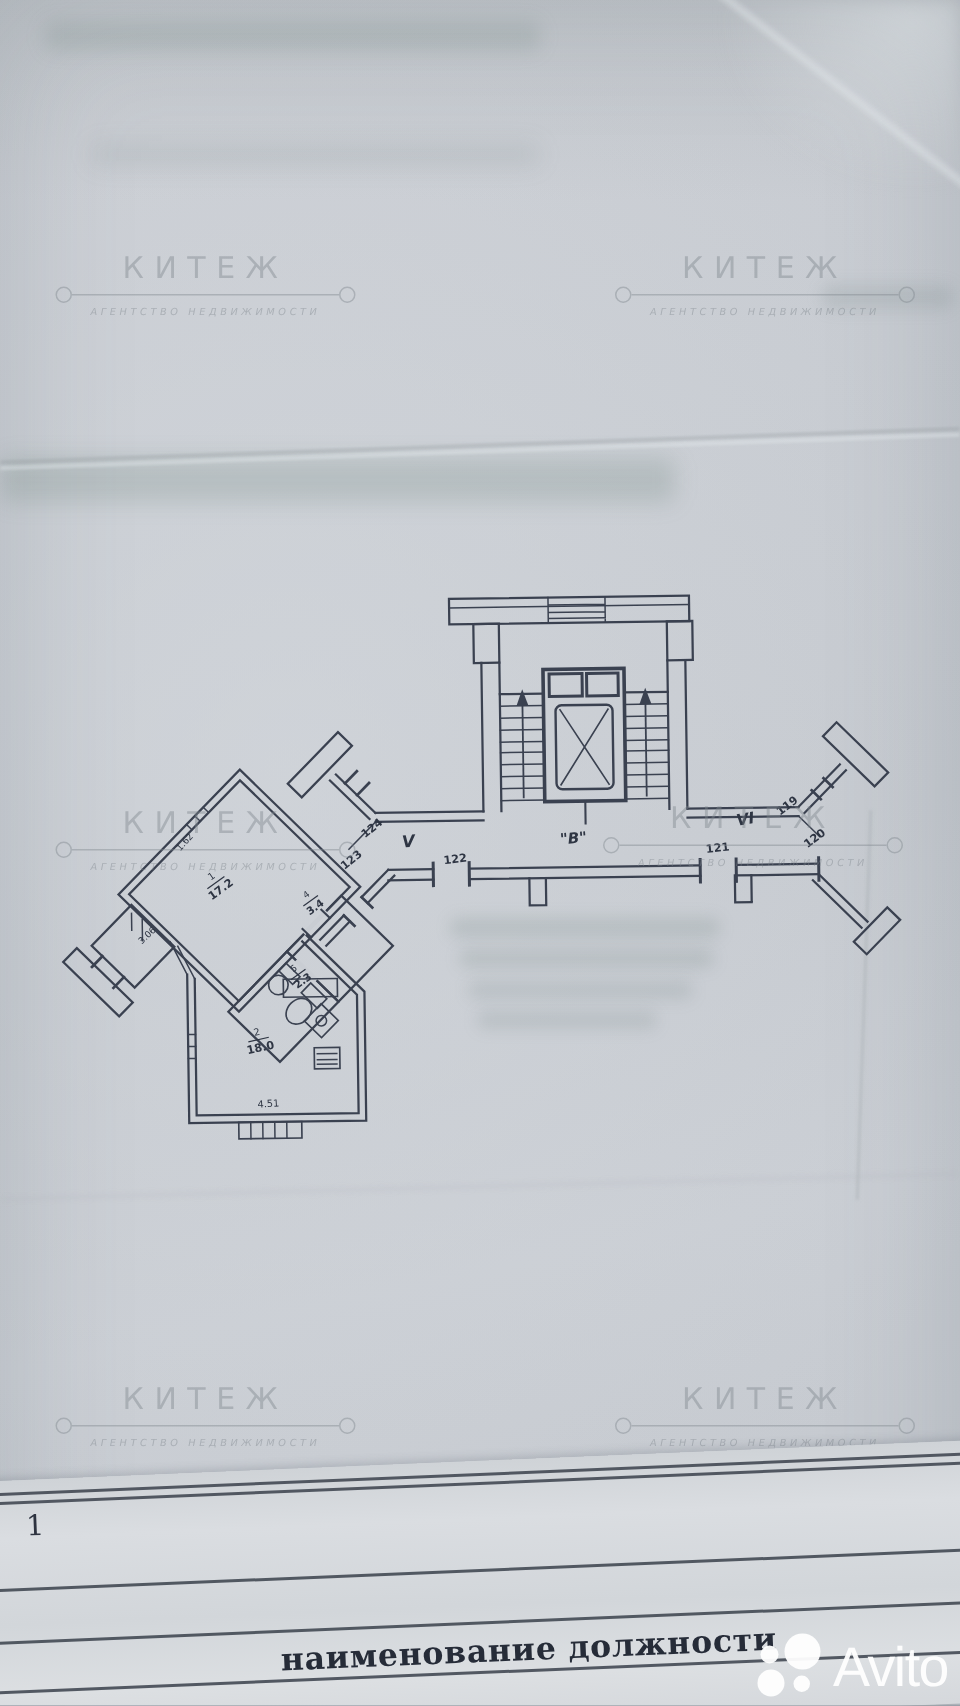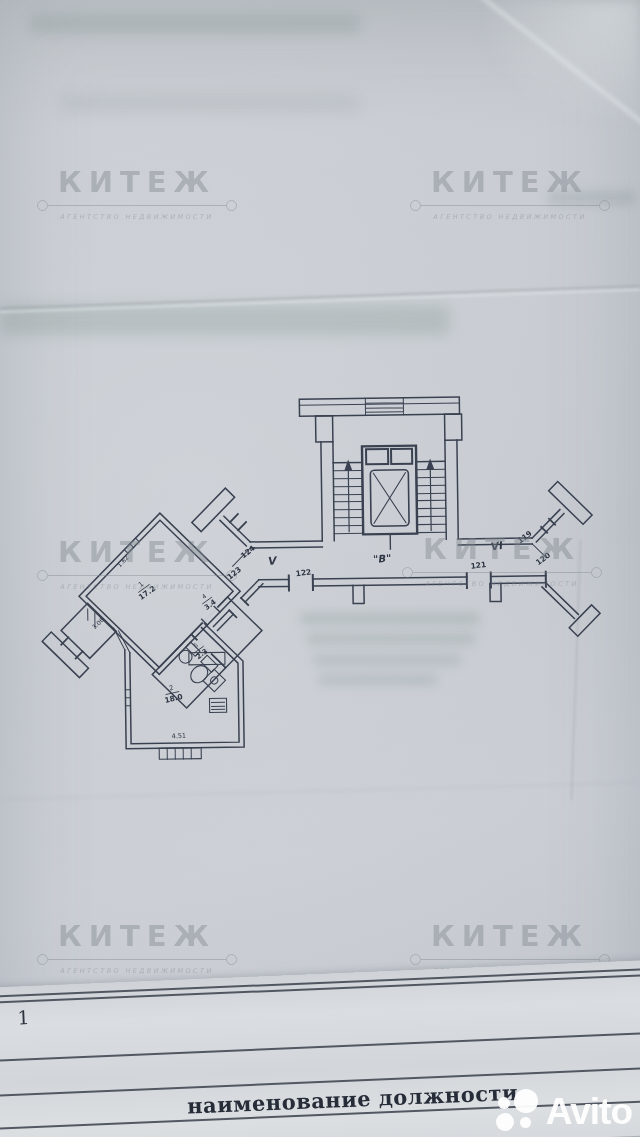--- a/index.html
+++ b/index.html
@@ -9,21 +9,21 @@
       linear-gradient(168deg,#cbced4 0%,#c7cbd1 28%,#c4c8ce 52%,#c9cdd3 72%,#c2c6cc 100%);
     box-shadow:inset 0 0 90px rgba(88,98,110,.22);
     font-family:"DejaVu Sans",sans-serif;}
   .ovl{position:absolute;pointer-events:none;}
   .topshade{left:0;top:0;width:640px;height:135px;
     background:linear-gradient(180deg,rgba(138,148,148,.16),rgba(138,148,148,0));}
   .smudge{position:absolute;border-radius:6px;}
   .crease{position:absolute;}
   
   .wm{position:absolute;width:200px;color:rgba(126,134,141,.9);opacity:.48;text-align:center;}
-  .wm .t{font-size:29px;font-weight:700;letter-spacing:7px;line-height:1;}
+  .wm .t{font-size:20px;font-weight:400;letter-spacing:7px;line-height:1;}
   .wm .rule{display:flex;align-items:center;margin:3px 0 2px 0;}
   .wm .rule .c{width:9px;height:9px;border:1.6px solid currentColor;border-radius:50%;flex:0 0 auto;}
   .wm .rule .l{flex:1;height:0;border-top:1.6px solid currentColor;}
   .wm .s{font-size:6.5px;letter-spacing:2.4px;font-weight:500;font-style:italic;}
   
   svg.plan{position:absolute;left:0;top:0;transform:rotate(-.8deg);transform-origin:390px 520px;}
   svg.plan text{font-family:"DejaVu Sans",sans-serif;fill:#2e3543;}
   
   .bsheet{position:absolute;left:-16px;top:988px;width:684px;height:175px;
     background:linear-gradient(180deg,#cfd3d7 0%,#dadde1 22%,#d2d6da 55%,#dcdfe2 82%,#d5d8dc 100%);
@@ -32,21 +32,21 @@
   .rl{position:absolute;left:0;width:100%;background:#3f4550;opacity:.88;}
   .pgmark{position:absolute;left:2px;top:20px;font-family:"DejaVu Serif",serif;
     font-size:19px;color:#2e3340;letter-spacing:6px;}
   .caption{position:absolute;left:198px;top:114px;font-family:"DejaVu Serif",serif;
     font-size:21px;font-weight:600;color:#262c38;letter-spacing:.5px;white-space:nowrap;}
   
   .avito{position:absolute;right:8px;bottom:4px;display:flex;align-items:center;gap:6px;
     color:#fff;opacity:.95;}
   .avito .dots{position:relative;width:46px;height:44px;}
   .avito .dots i{position:absolute;background:#fff;border-radius:50%;display:block;}
-  .avito .name{font-family:"Liberation Sans","DejaVu Sans",sans-serif;font-weight:bold;
+  .avito .name{font-family:"Liberation Sans","DejaVu Sans",sans-serif;font-weight:normal;
     font-size:37px;line-height:1;letter-spacing:-1px;}
 </style>
 </head>
 <body>
 
 <div class="page">
 
   <div class="ovl topshade"></div>
   <div class="smudge" style="left:30px;top:14px;width:330px;height:20px;background:rgba(105,125,122,.18);filter:blur(6px);"></div>
   <div class="smudge" style="left:60px;top:95px;width:300px;height:16px;background:rgba(108,126,122,.12);filter:blur(7px);"></div>

